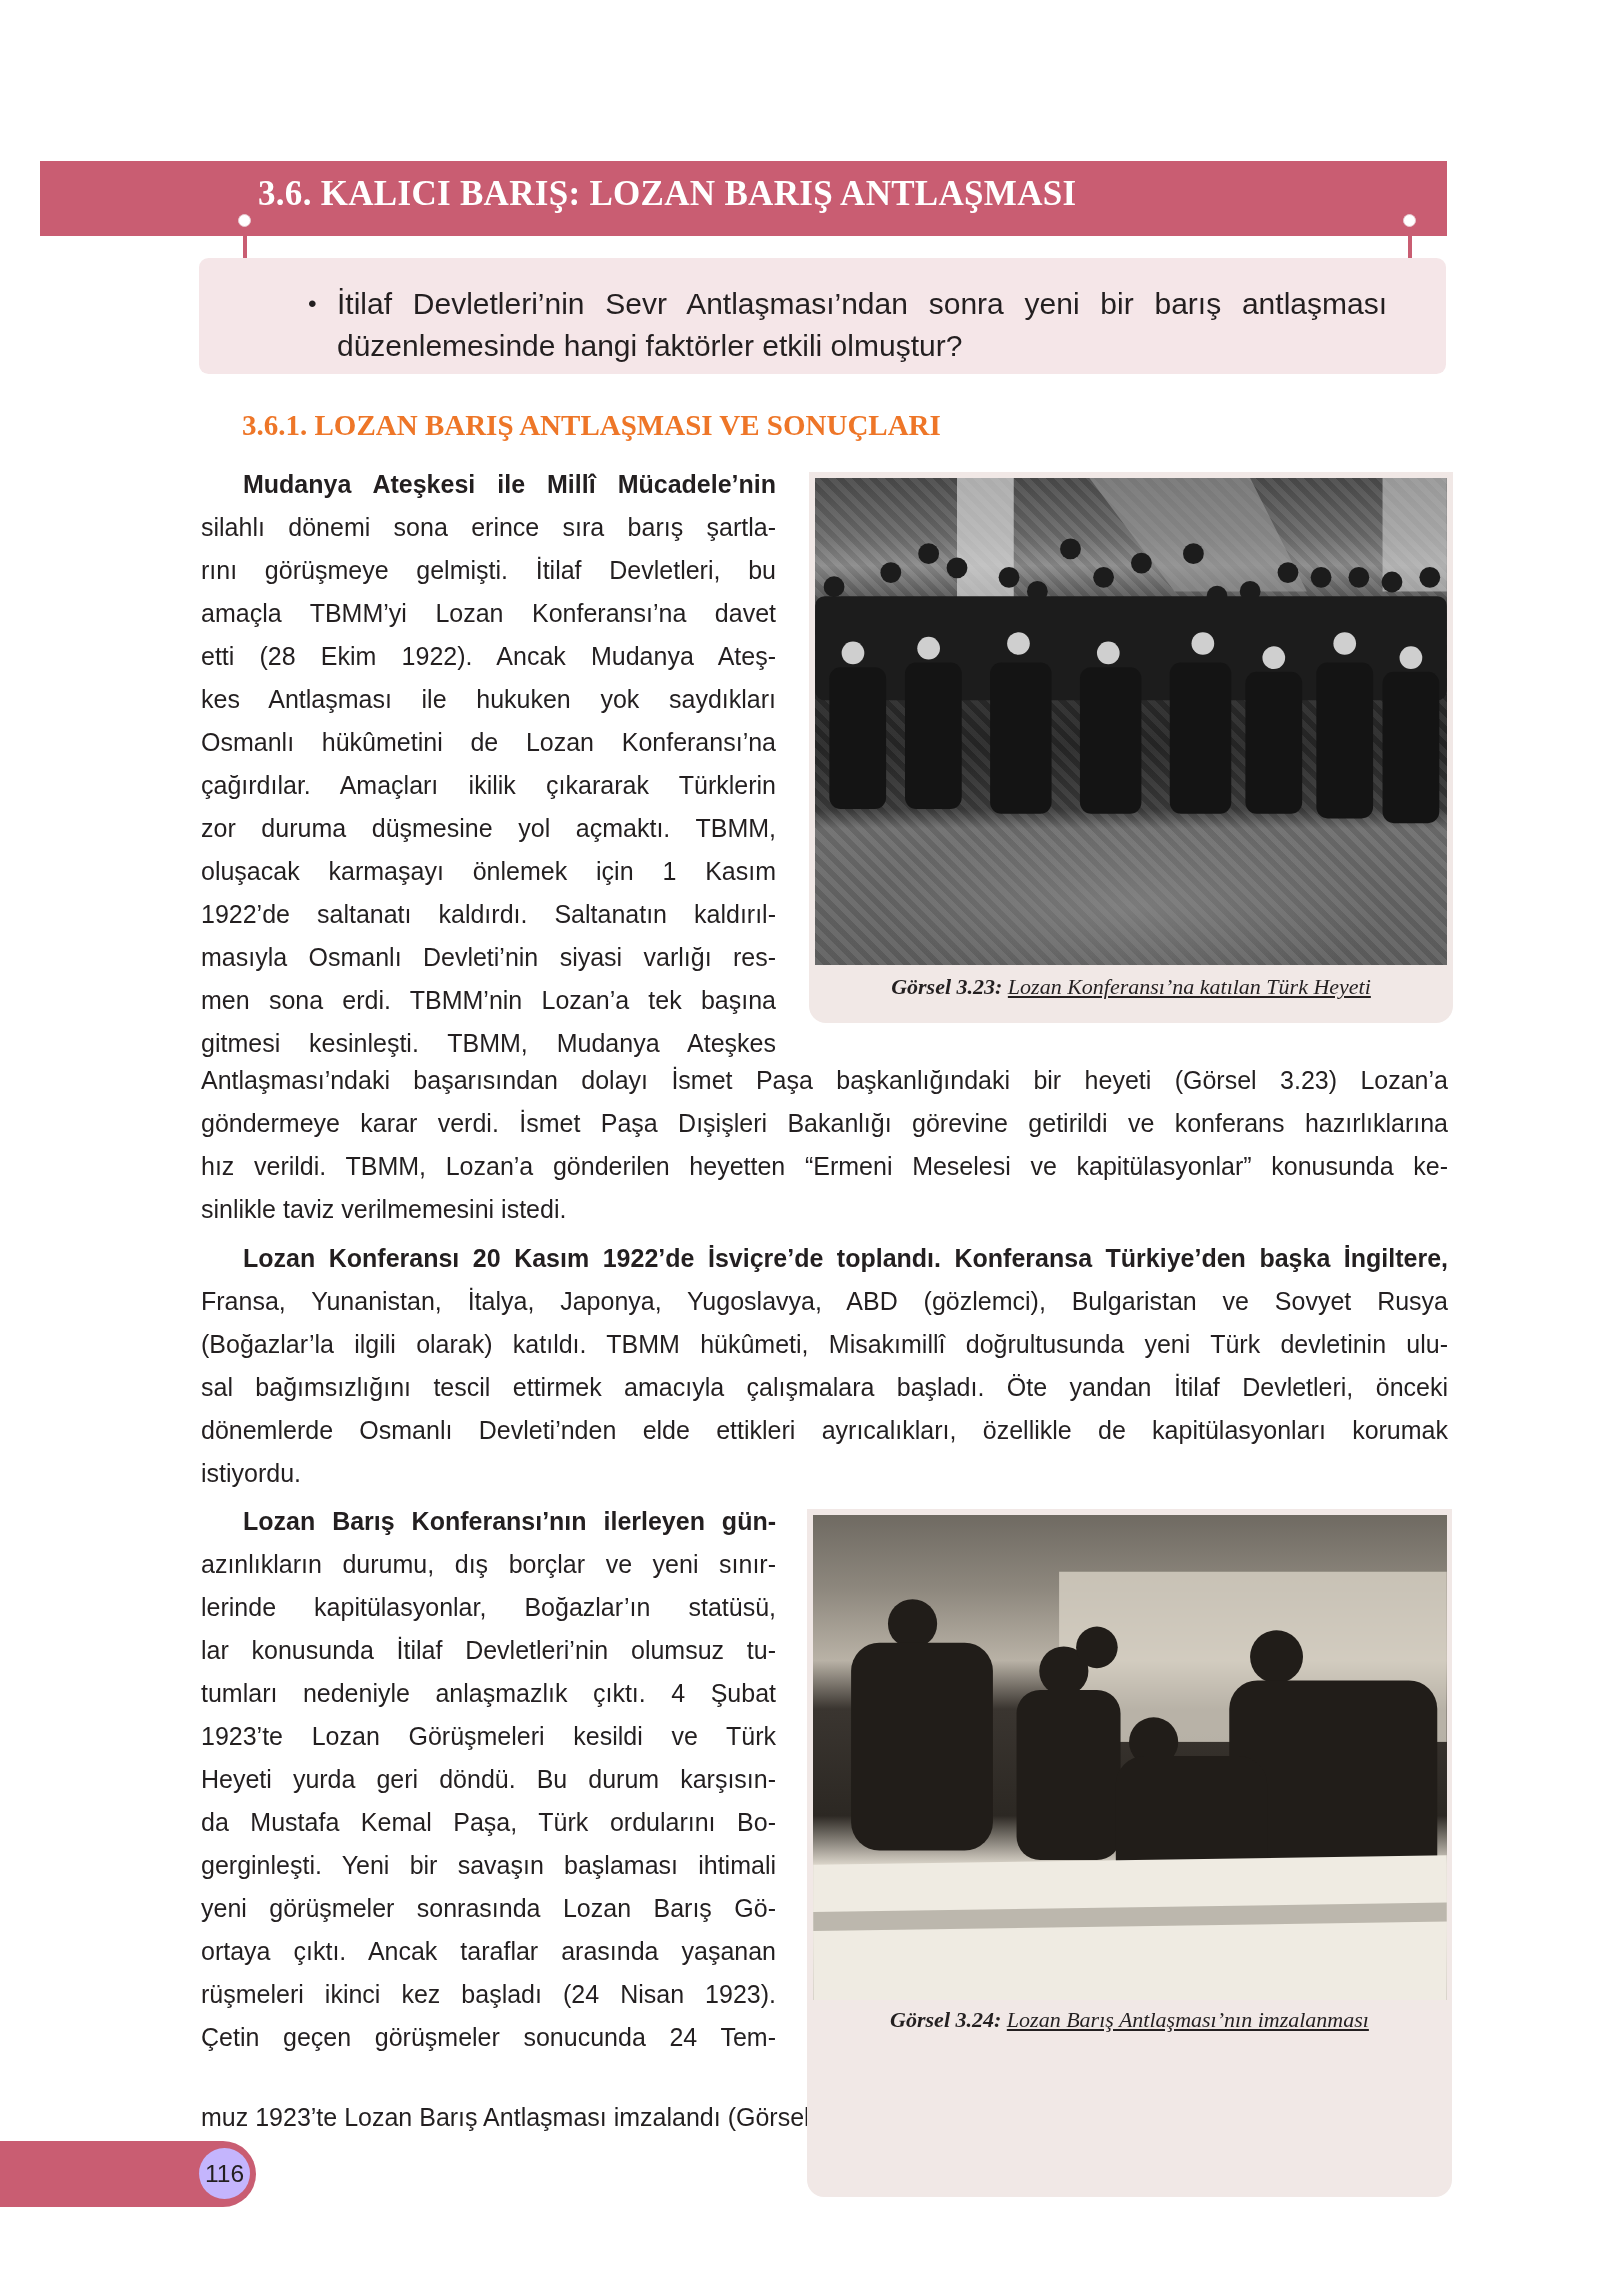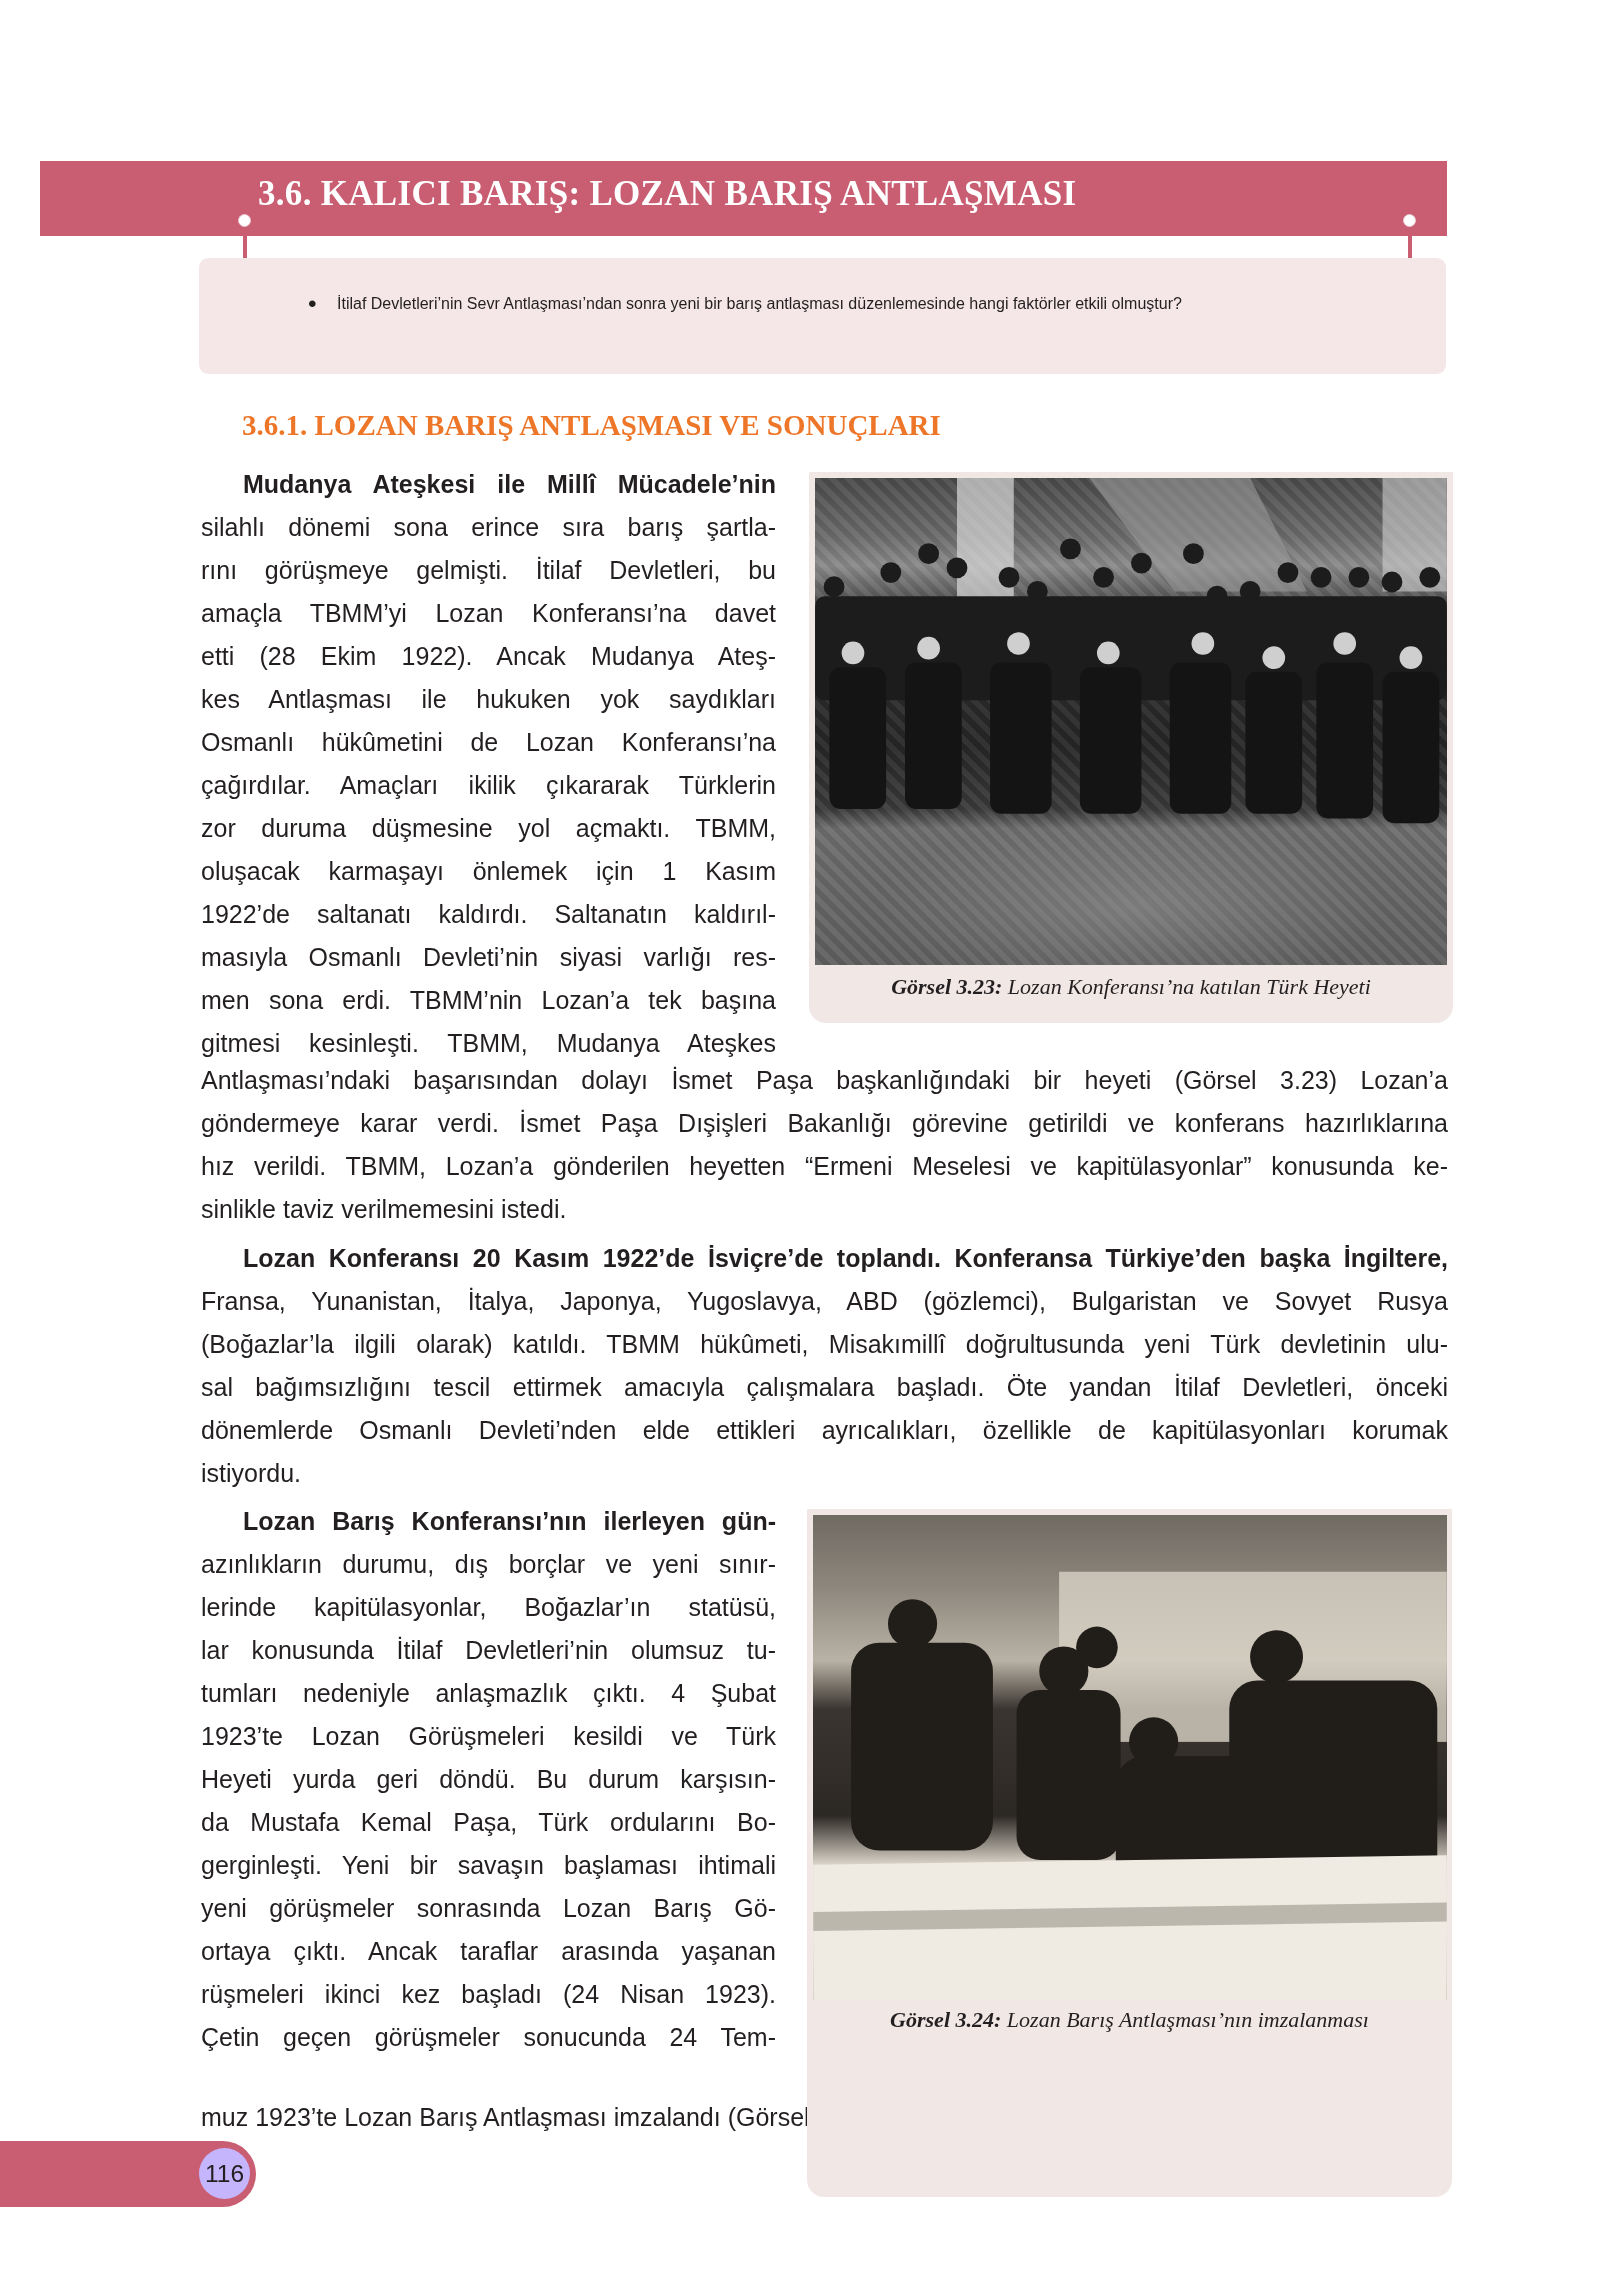--- a/index.html
+++ b/index.html
@@ -11,37 +11,37 @@
   .banner-title { position:absolute; left:218px; top:13.2px; font-family:"Liberation Serif","DejaVu Serif",serif;
                   font-weight:bold; font-size:35px; color:#ffffff; letter-spacing:0.3px; white-space:nowrap; }
 
   .pin-line { position:absolute; width:3.8px; background:#c95d72; }
   .pin-dot { position:absolute; width:13.2px; height:13.2px; border-radius:50%; background:#ffffff;
              border:0.9px solid #e7c9d0; box-sizing:border-box; }
 
   .question-box { position:absolute; left:199px; top:258px; width:1247px; height:116px;
                   background:#f5e6e8; border-radius:9.5px; }
   .q-bullet { position:absolute; left:109px; top:24.6px; font-size:24.6px; line-height:42px; color:#231f20; }
-  .q-text { position:absolute; left:138px; top:24.6px; width:1050px; font-size:16px; line-height:42px;
+  .q-text { position:absolute; left:138px; top:24.6px; width:1050px; font-size:30px; line-height:42px;
             text-align:justify; text-align-last:left; }
 
   .subheading { position:absolute; left:242px; top:409px; font-family:"Liberation Serif","DejaVu Serif",serif;
                 font-weight:bold; font-size:29px; color:#ee7628; white-space:nowrap; }
 
   .para { position:absolute; font-size:25px; line-height:43px; text-align:justify; }
   .para .line { display:block; height:43px; white-space:nowrap; text-align:justify; text-align-last:justify; }
   .para .line.last { text-align-last:left; }
   .para .line.indent { padding-left:42px;font-weight:bold; }
 
   .figure { position:absolute; background:#f1e8e6; border-radius:0 0 17px 17px; }
   .photo { position:absolute; overflow:hidden; }
   .caption { position:absolute; left:0; right:0; text-align:center; font-family:"Liberation Serif","DejaVu Serif",serif;
              font-size:22px; color:#231f20; white-space:nowrap; }
   .caption b { font-weight:bold; font-style:italic; }
-  .caption i { font-style:italic; }
+  .caption i { font-style:italic;text-decoration:underline; }
 
   .page-tab { position:absolute; left:0; top:2141px; width:256px; height:66px; background:#c95d72;
               border-radius:0 33px 33px 0; }
   .page-circle { position:absolute; left:199px; top:2148px; width:51px; height:51px; border-radius:50%;
                  background:#c4b5fd; text-align:center; line-height:51px; font-size:24.6px; color:#231f20; }
 </style>
 </head>
 <body>
 
 <div class="banner">

